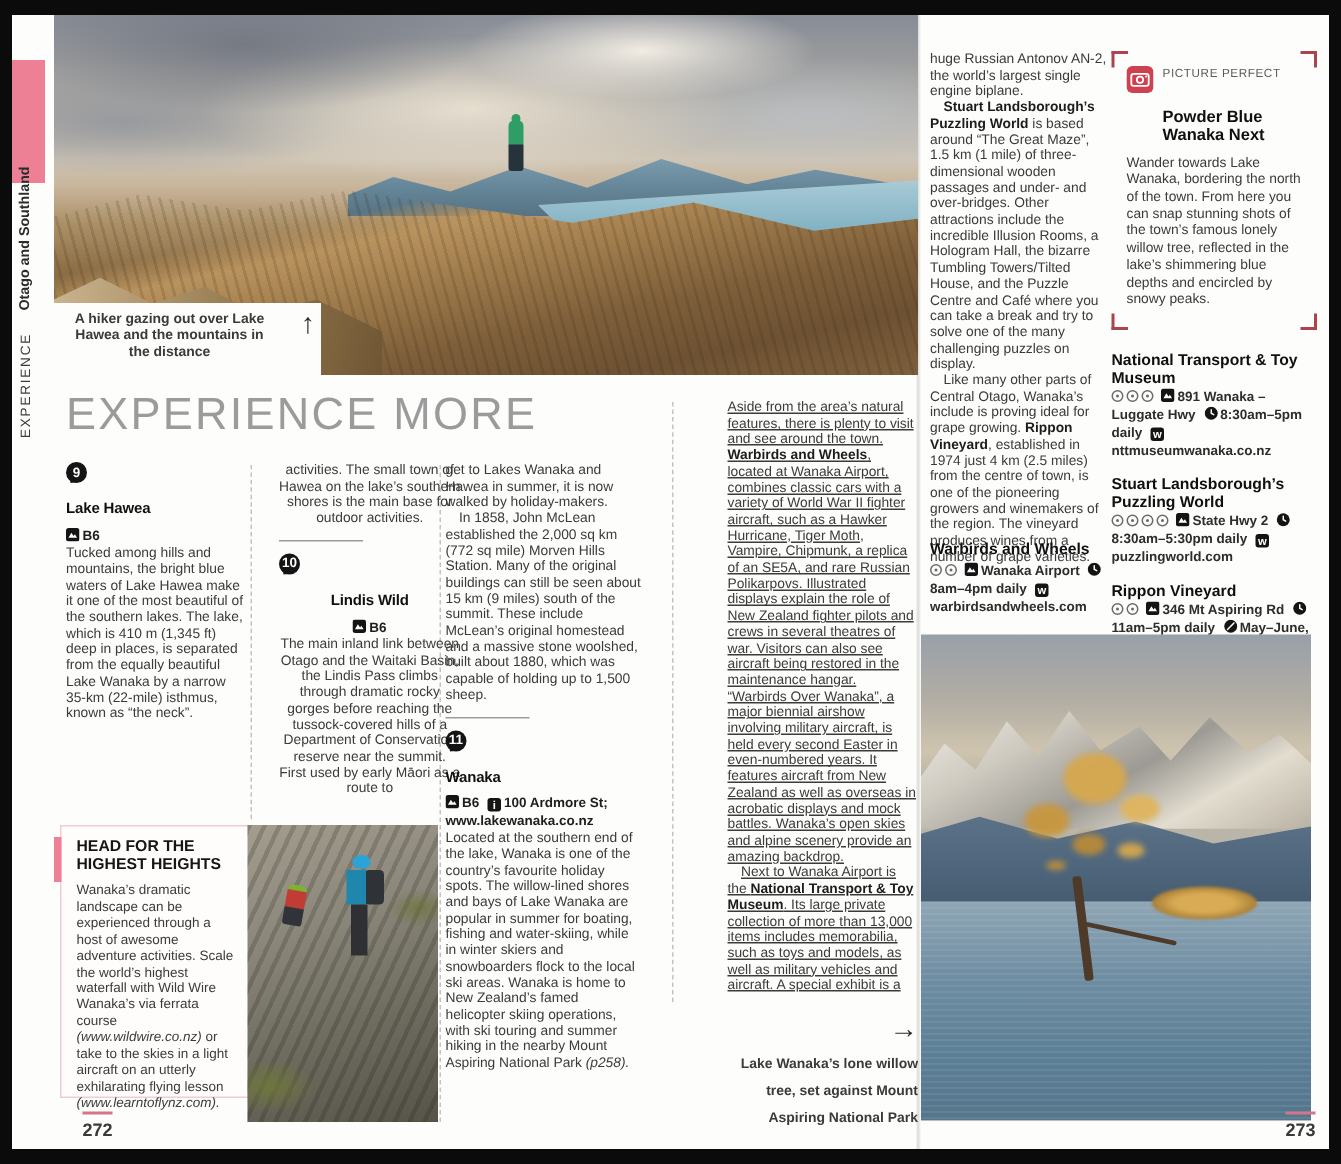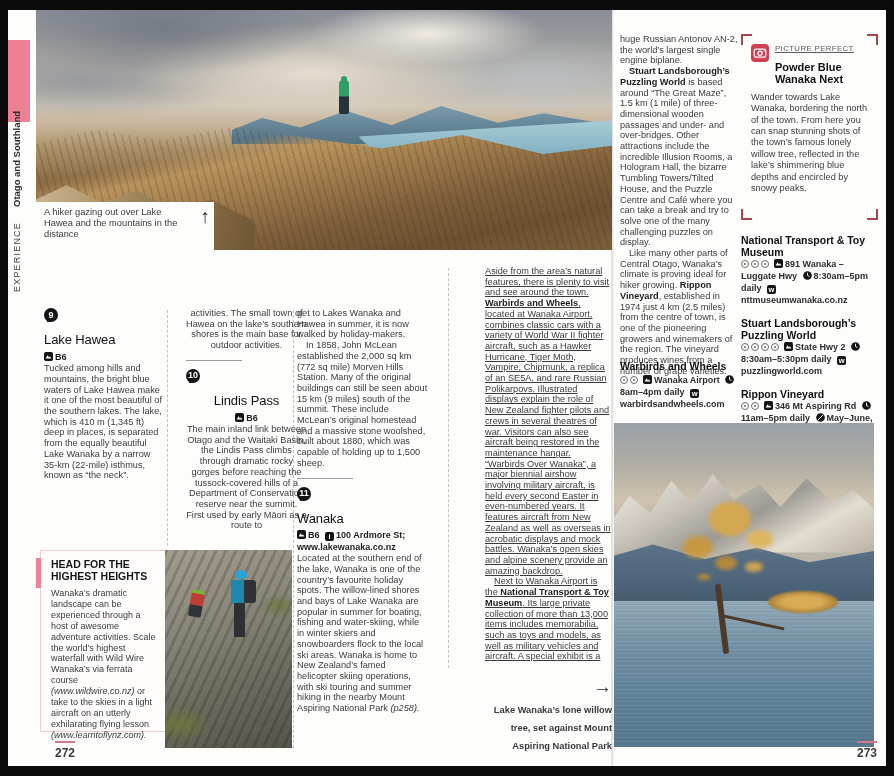--- a/index.html
+++ b/index.html
@@ -36,21 +36,21 @@
       repeating-linear-gradient(75deg, rgba(55,40,20,.16) 0 2px, transparent 2px 7px),
       linear-gradient(168deg, rgba(0,0,0,0) 26%, #b9935e 34%, #a07c4c 48%, #7e5f3a 66%, #6d5132 82%, #7d603c 100%);
     clip-path:polygon(0 20%,10% 9%,22% 17%,34% 7%,47% 15%,60% 23%,74% 13%,88% 27%,100% 21%,100% 100%,0 100%);}
   .hero-rocks{position:absolute;left:0;bottom:0;width:38%;height:30%;opacity:.95;
     background:linear-gradient(100deg,#cdb894 0%,#9a7f55 50%,#6f5633 100%);
     clip-path:polygon(0 30%,14% 10%,30% 34%,46% 18%,62% 44%,80% 30%,100% 60%,100% 100%,0 100%);}
   .hiker{position:absolute;left:52.6%;top:29%;width:10px;height:34px;border-radius:4px 4px 2px 2px;
     background:linear-gradient(180deg,#2f9e66 0 46%,#26323c 50% 100%);}
   .hiker::before{content:"";position:absolute;top:-4px;left:2px;width:6px;height:6px;border-radius:50%;background:#2f9e66;}
   .hero-cap{position:absolute;left:0;bottom:0;width:178px;height:48px;background:#fdfdfc;padding:5px 26px 0 8px;}
-  .hero-cap .txt{display:block;width:138px;text-align:left;font-size:9.3px;line-height:11.2px;font-weight:normal;color:#3a3a3a;}
+  .hero-cap .txt{display:block;width:138px;text-align:center;font-size:9.3px;line-height:11.2px;font-weight:bold;color:#3a3a3a;}
   .hero-cap .arr{position:absolute;right:4px;top:4px;font-size:19px;color:#2b2b2b;font-weight:normal;}
 
   
   .sect-title{position:absolute;left:36px;top:250px;font-size:30px;letter-spacing:1.5px;color:#9b9b9b;font-weight:300;}
   .col{position:absolute;font-size:9.2px;line-height:10.7px;color:#3b3b3b;}
   .col p{margin:0;}
   .col p.ind{text-indent:9px;}
   .c1{left:36px;top:296px;width:122px;}
   .c2{left:178px;top:298px;width:121px;text-align:center;}
   .c3{left:289px;top:298px;width:131px;}
@@ -61,21 +61,21 @@
   .i{font-style:italic;}
   .vsep{position:absolute;width:0;border-left:1px dashed #c3c3c0;}
   .vs1{left:159px;top:300px;height:236px;}
   .vs2{left:285px;top:300px;height:438px;}
   .vs3{left:440px;top:258px;height:400px;}
   .rule{border:0;border-top:1px solid #9c9c9c;width:56px;margin:9px 0 8px 0;}
 
   .badge{display:flex;width:14px;height:14px;border-radius:50%;background:#141414;color:#fff;
          font-size:9px;font-weight:bold;align-items:center;justify-content:center;position:relative;margin:2px 0 4px 0;}
   .badge::after{content:"";position:absolute;left:0;bottom:-3px;border:3px solid transparent;border-top-color:#141414;transform:rotate(38deg);}
-  .entry-title{font-size:13px;font-weight:normal;color:#101010;margin:13px 0 5px 0;letter-spacing:-.1px;}
+  .entry-title{font-size:10px;font-weight:bold;color:#101010;margin:13px 0 5px 0;letter-spacing:-.1px;}
   .refs{font-weight:bold;font-size:9px;color:#1e1e1e;line-height:11.5px;margin:0 0 8px 0;}
 
   
   .isq{display:inline-flex;width:9px;height:9px;background:#141414;color:#fff;border-radius:2px;font-size:7.5px;
        line-height:9px;align-items:center;justify-content:center;font-weight:bold;margin:0 2px 0 3px;position:relative;top:1px;}
   .isvg{position:relative;top:1px;margin:0 2px 0 3px;}
   .first-ic{margin-left:0;}
   .fac{display:inline-block;width:8px;height:8px;border:1px solid #6b6b6b;border-radius:50%;position:relative;top:1px;margin-right:2px;}
   .fac::after{content:"";position:absolute;left:2px;top:2px;width:2px;height:2px;background:#6b6b6b;border-radius:50%;}
 
@@ -106,21 +106,21 @@
   .willow-cap .txt{font-size:9.3px;line-height:11.2px;font-weight:bold;color:#3a3a3a;}
 
   
   .pp-box{position:relative;width:137px;min-height:186px;padding:10px 10px 8px 10px;margin-bottom:14px;}
   .pp-c{position:absolute;width:11px;height:11px;border:0 solid #a8454e;}
   .pp-tl{left:0;top:0;border-left-width:2px;border-top-width:2px;}
   .pp-tr{right:0;top:0;border-right-width:2px;border-top-width:2px;}
   .pp-bl{left:0;bottom:0;border-left-width:2px;border-bottom-width:2px;}
   .pp-br{right:0;bottom:0;border-right-width:2px;border-bottom-width:2px;}
   .pp-head{display:flex;gap:6px;margin-bottom:6px;}
-  .pp-label{font-size:7.8px;letter-spacing:.4px;color:#5c5c5c;margin-bottom:6px;text-decoration:underline;}
+  .pp-label{font-size:7.8px;letter-spacing:.4px;color:#5c5c5c;margin-bottom:17px;}
   .pp-title{font-size:11px;font-weight:bold;color:#101010;line-height:12.5px;}
   .pp-body{font-size:9.2px;line-height:11.4px;color:#3b3b3b;margin:0;}
 
   
   .listing{margin-bottom:11px;}
   .l-name{font-size:10.5px;font-weight:bold;color:#101010;line-height:12px;margin:0 0 2px 0;}
   .l-info{font-size:9px;font-weight:bold;line-height:12px;color:#2d2d2d;margin:0;}
   .wb-listing{position:absolute;left:612px;top:350px;width:119px;}
 
   
@@ -172,20 +172,21 @@
     <div class="hero-lake"></div>
     <div class="hero-ridge"></div>
     <div class="hero-rocks"></div>
     <div class="hiker"></div>
     <div class="hero-cap">
       <span class="txt">A hiker gazing out over Lake Hawea and the mountains in the distance</span>
       <span class="arr">↑</span>
     </div>
   </div>
 
+  <div class="sect-title">EXPERIENCE MORE</div>
 
   <div class="vsep vs1"></div>
   <div class="vsep vs2"></div>
   <div class="vsep vs3"></div>
 
   <div class="col c1">
     <div class="badge">9</div>
     <h3 class="entry-title">Lake Hawea</h3>
     <p class="refs">
       <svg class="isvg first-ic" width="9" height="9" viewBox="0 0 10 10">
@@ -199,21 +200,21 @@
   <div class="hh-box">
     <div class="hh-bar"></div>
     <h4 class="hh-title">HEAD FOR THE HIGHEST HEIGHTS</h4>
     <p class="hh-body"><span>Wanaka’s dramatic landscape can be experienced through a host of awesome adventure activities. Scale the world’s highest waterfall with Wild Wire Wanaka’s via ferrata course </span><span class="i">(www.wildwire.co.nz)</span><span> or take to the skies in a light aircraft on an utterly exhilarating flying lesson </span><span class="i">(www.learntoflynz.com).</span></p>
   </div>
 
   <div class="col c2">
     <p>activities. The small town of Hawea on the lake’s southern shores is the main base for outdoor activities.</p>
     <hr class="rule">
     <div class="badge">10</div>
-    <h3 class="entry-title">Lindis Pass</h3>
+    <h3 class="entry-title">Lindis Wild</h3>
     <p class="refs">
       <svg class="isvg first-ic" width="9" height="9" viewBox="0 0 10 10">
             <rect width="10" height="10" rx="2" fill="#141414"></rect>
             <path d="M1.8 7.2 L4 3.6 L5.6 6 L6.6 4.6 L8.2 7.2 Z" fill="#fff"></path>
           </svg><span>B6</span>
     </p>
     <p>The main inland link between Otago and the Waitaki Basin, the Lindis Pass climbs through dramatic rocky gorges before reaching the tussock-covered hills of a Department of Conservation reserve near the summit. First used by early Māori as a route to</p>
   </div>
 
   <div class="climb">
@@ -253,21 +254,21 @@
   </div>
 
   <div class="pnum pn-l">
     <span class="pline"></span>
     <span>272</span>
   </div>
 
   <div class="col r1">
     <p>huge Russian Antonov AN-2, the world’s largest single engine biplane.</p>
     <p class="ind"><span class="b">Stuart Landsborough’s Puzzling World</span><span> is based around “The Great Maze”, 1.5 km (1 mile) of three-dimensional wooden passages and under- and over-bridges. Other attractions include the incredible Illusion Rooms, a Hologram Hall, the bizarre Tumbling Towers/Tilted House, and the Puzzle Centre and Café where you can take a break and try to solve one of the many challenging puzzles on display.</span></p>
-    <p class="ind"><span>Like many other parts of Central Otago, Wanaka’s climate is proving ideal for hiker growing. </span><span class="b">Rippon Vineyard</span><span>, established in 1974 just 4 km (2.5 miles) from the centre of town, is one of the pioneering growers and winemakers of the region. The vineyard produces wines from a number of grape varieties.</span></p>
+    <p class="ind"><span>Like many other parts of Central Otago, Wanaka’s include is proving ideal for grape growing. </span><span class="b">Rippon Vineyard</span><span>, established in 1974 just 4 km (2.5 miles) from the centre of town, is one of the pioneering growers and winemakers of the region. The vineyard produces wines from a number of grape varieties.</span></p>
   </div>
 
   <div class="listing wb-listing">
     <p class="l-name">Warbirds and Wheels</p>
     <p class="l-info">
       <span><span class="fac"></span><span class="fac"></span></span><svg class="isvg" width="9" height="9" viewBox="0 0 10 10">
             <rect width="10" height="10" rx="2" fill="#141414"></rect>
             <path d="M1.8 7.2 L4 3.6 L5.6 6 L6.6 4.6 L8.2 7.2 Z" fill="#fff"></path>
           </svg><span>Wanaka Airport</span>
       <svg class="isvg" width="9" height="9" viewBox="0 0 10 10">

